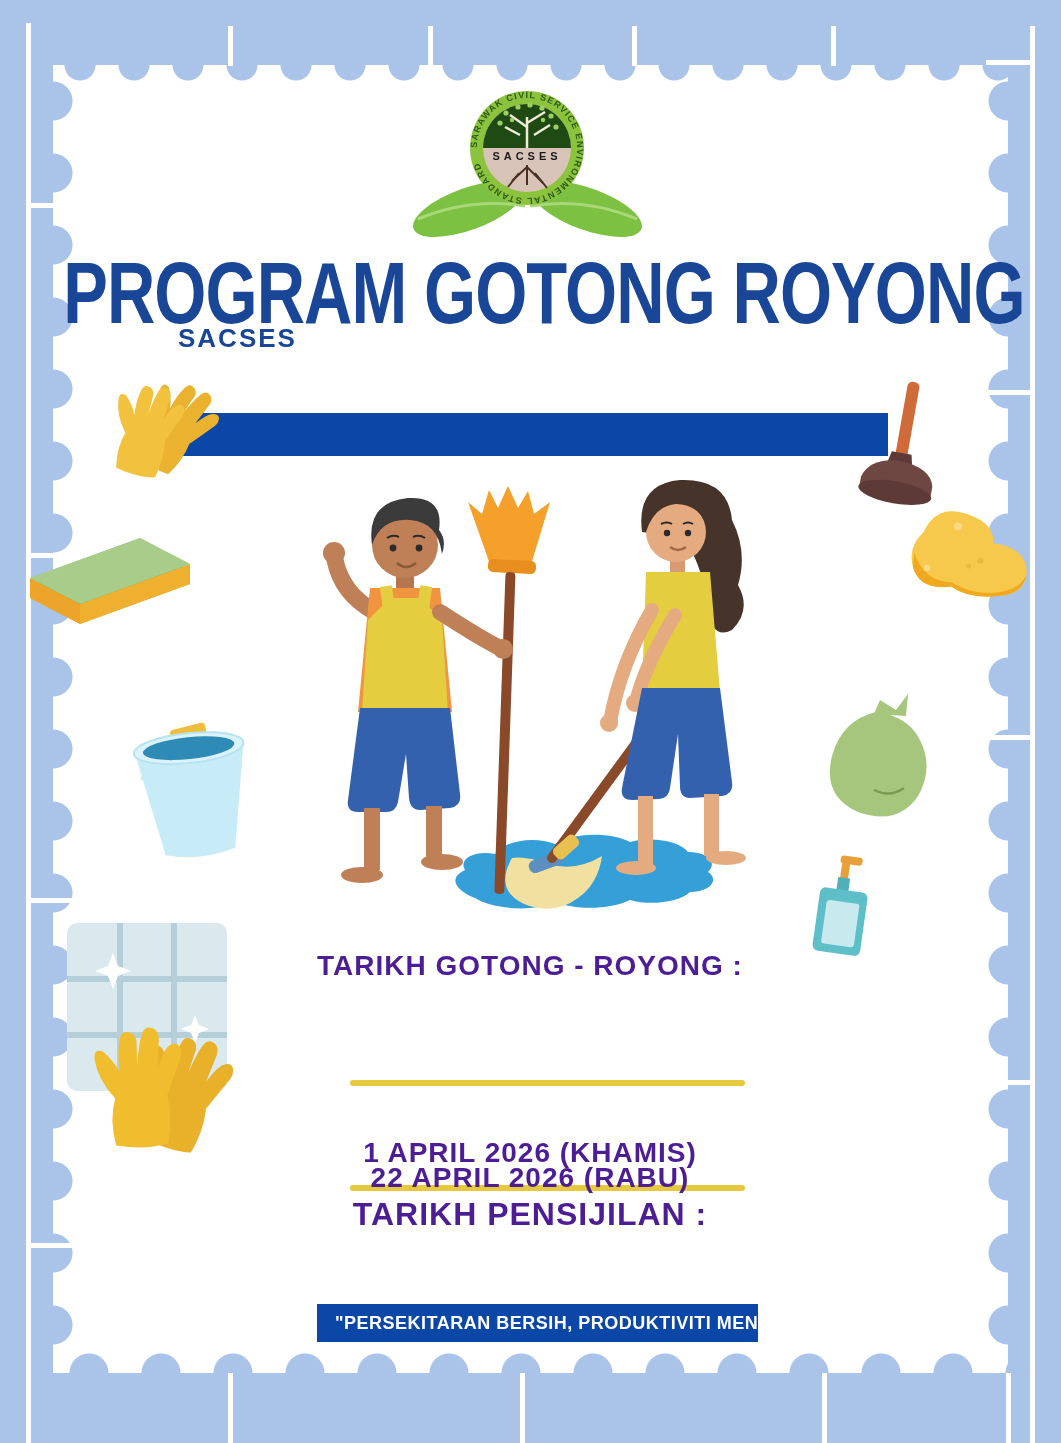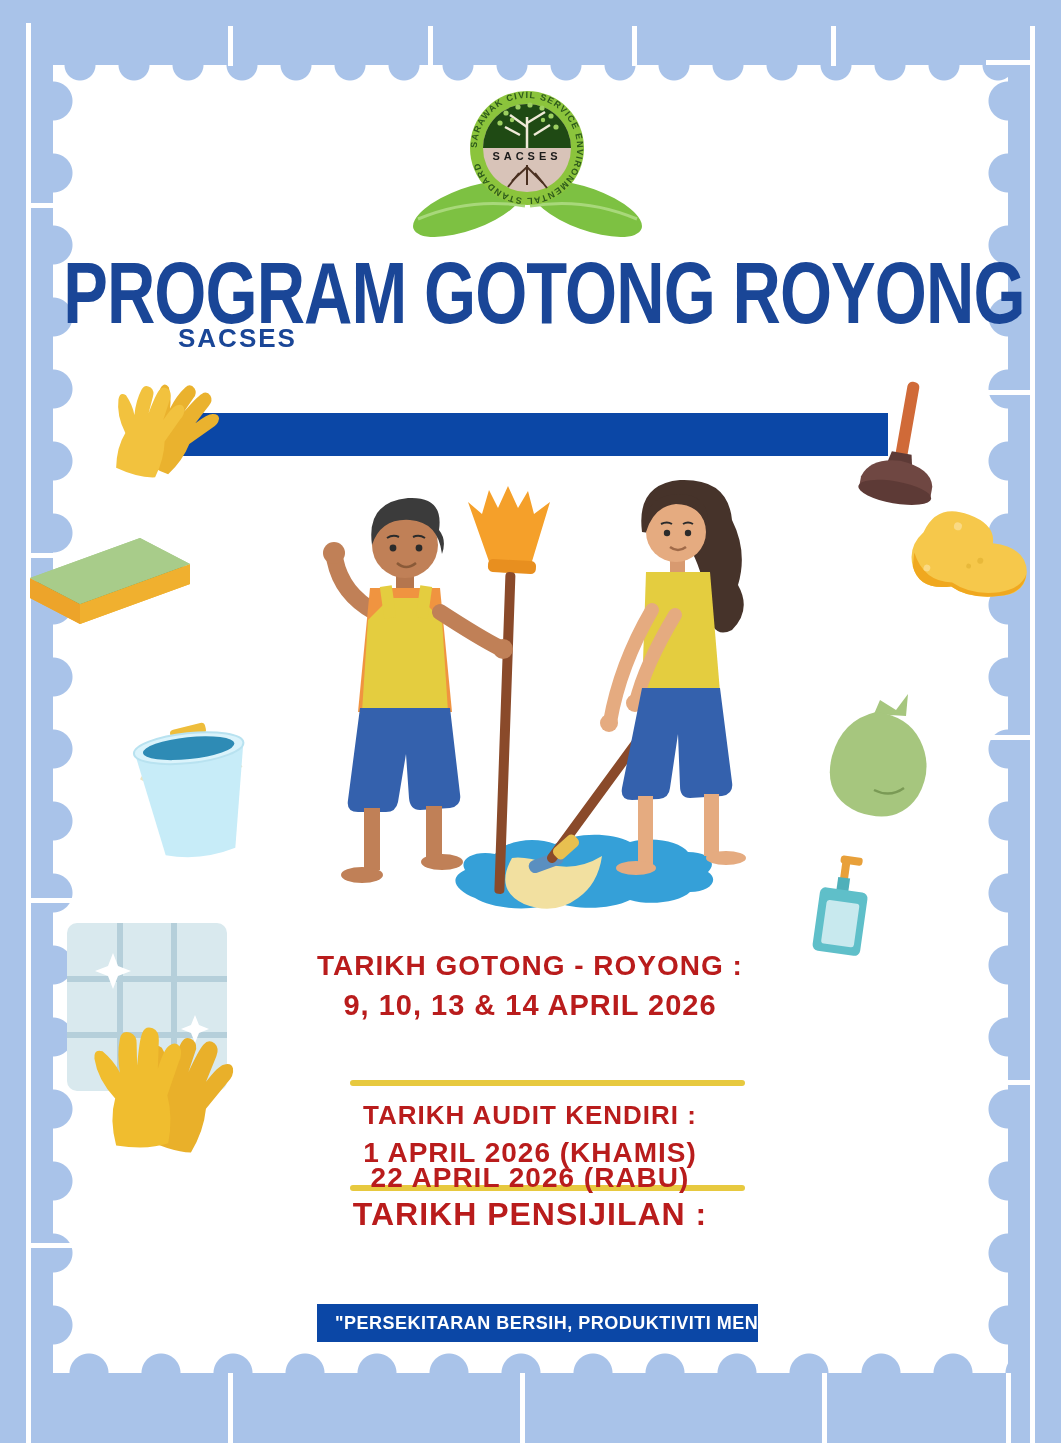--- a/index.html
+++ b/index.html
@@ -17,21 +17,21 @@
     background-size:72px 21px;background-repeat:repeat-x;}
   #edge-left{left:53px;top:65px;bottom:70px;width:21px;
     background-image:radial-gradient(circle at 0px 36px, #a9c3e9 19px, rgba(169,195,233,0) 20px);
     background-size:21px 72px;background-repeat:repeat-y;}
   #edge-right{right:53px;top:65px;bottom:70px;width:21px;
     background-image:radial-gradient(circle at 21px 36px, #a9c3e9 19px, rgba(169,195,233,0) 20px);
     background-size:21px 72px;background-repeat:repeat-y;}
   .perf{position:absolute;background:#ffffff;}
   
   .hand{position:absolute;left:130px;width:800px;text-align:center;font-weight:bold;
-        color:#b91c1c;letter-spacing:1px;white-space:nowrap;}
+        color:#4c1d95;letter-spacing:1px;white-space:nowrap;}
   #title{position:absolute;left:0;top:252px;width:100%;text-align:right;}
   #title span{display:inline-block;font-size:72px;font-weight:900;color:#1a4697;
         letter-spacing:-1px;transform:scale(0.93,1.2);transform-origin:center;}
   #subtitle{position:absolute;left:178px;top:323px;font-size:26px;font-weight:bold;
         color:#1a4697;letter-spacing:2px;}
   #banner{position:absolute;left:170px;top:413px;width:718px;height:43px;background:#0b47a6;}
   .divider{position:absolute;left:350px;width:395px;height:6px;border-radius:3px;background:#e7c93f;}
   #footer-bar{position:absolute;left:317px;top:1304px;width:441px;height:38px;background:#0b47a6;
         overflow:hidden;}
   #footer-bar div{color:#ffffff;font-weight:bold;font-size:18px;letter-spacing:0.5px;
@@ -276,25 +276,23 @@
         <path d="M362,228 L440,228 L452,322 Q454,334 442,336 L410,338 Q400,338 400,326 L398,274 L390,328 Q389,338 379,339 L352,340 Q340,340 342,328 Z" fill="#3461ad"></path>
         <rect x="358" y="336" width="15" height="70" fill="#e5ab80"></rect>
         <rect x="424" y="334" width="15" height="62" fill="#e5ab80"></rect>
         <ellipse cx="356" cy="408" rx="20" ry="7" fill="#e5ab80"></ellipse>
         <ellipse cx="446" cy="398" rx="20" ry="7" fill="#e5ab80"></ellipse>
       </g>
     </svg>
   </div>
 
   <div class="hand" style="top:950px;font-size:28px;">TARIKH GOTONG - ROYONG :</div>
-  <div class="hand" style="top:989px;font-size:29px;">9, 10, 13 &amp; 14 APRIL 2026</div>
 
   <div class="divider" style="top:1080px;"></div>
 
-  <div class="hand" style="top:1100px;font-size:26px;">TARIKH AUDIT KENDIRI :</div>
   <div class="hand" style="top:1137px;font-size:28px;">1 APRIL 2026 (KHAMIS)</div>
 
   <div class="divider" style="top:1185px;"></div>
 
   <div class="hand" style="top:1196px;font-size:32px;">TARIKH PENSIJILAN :</div>
   <div class="hand" style="top:1162px;font-size:28px;">22 APRIL 2026 (RABU)</div>
 
   <div id="footer-bar">
     <div>"PERSEKITARAN BERSIH, PRODUKTIVITI MENING</div>
   </div>

